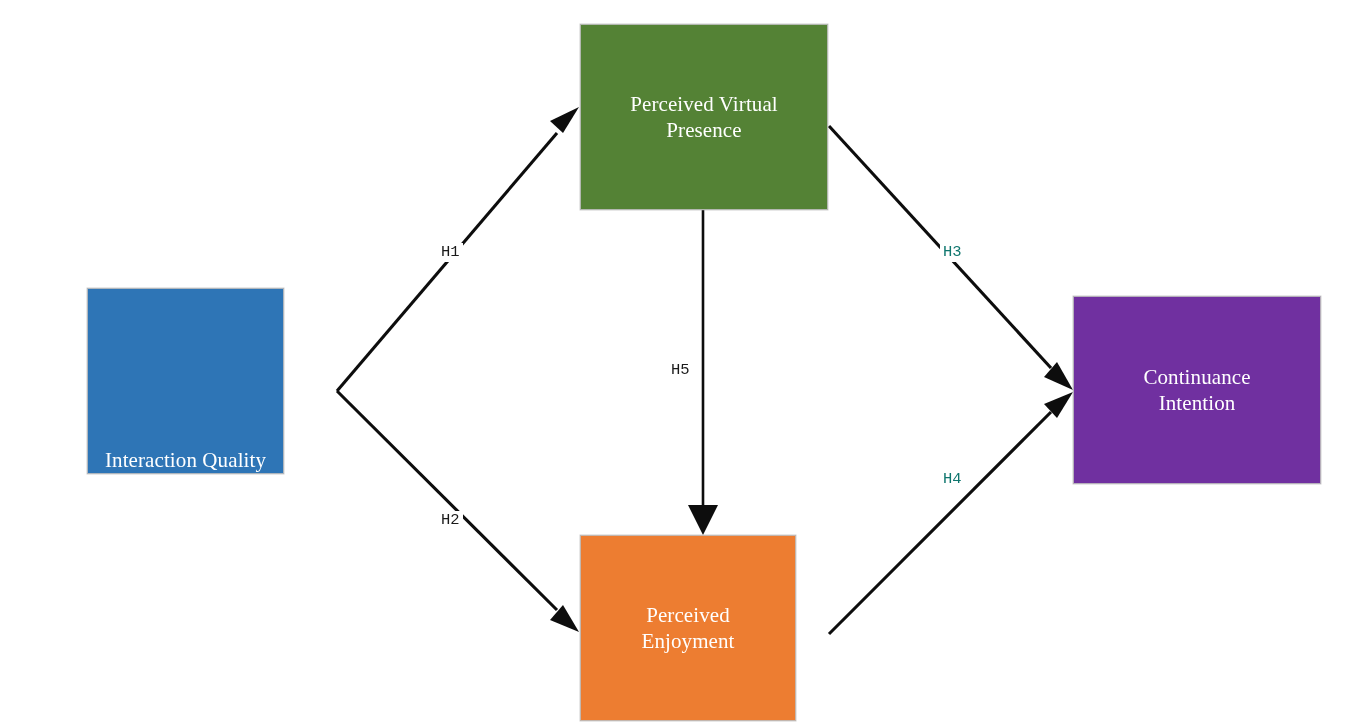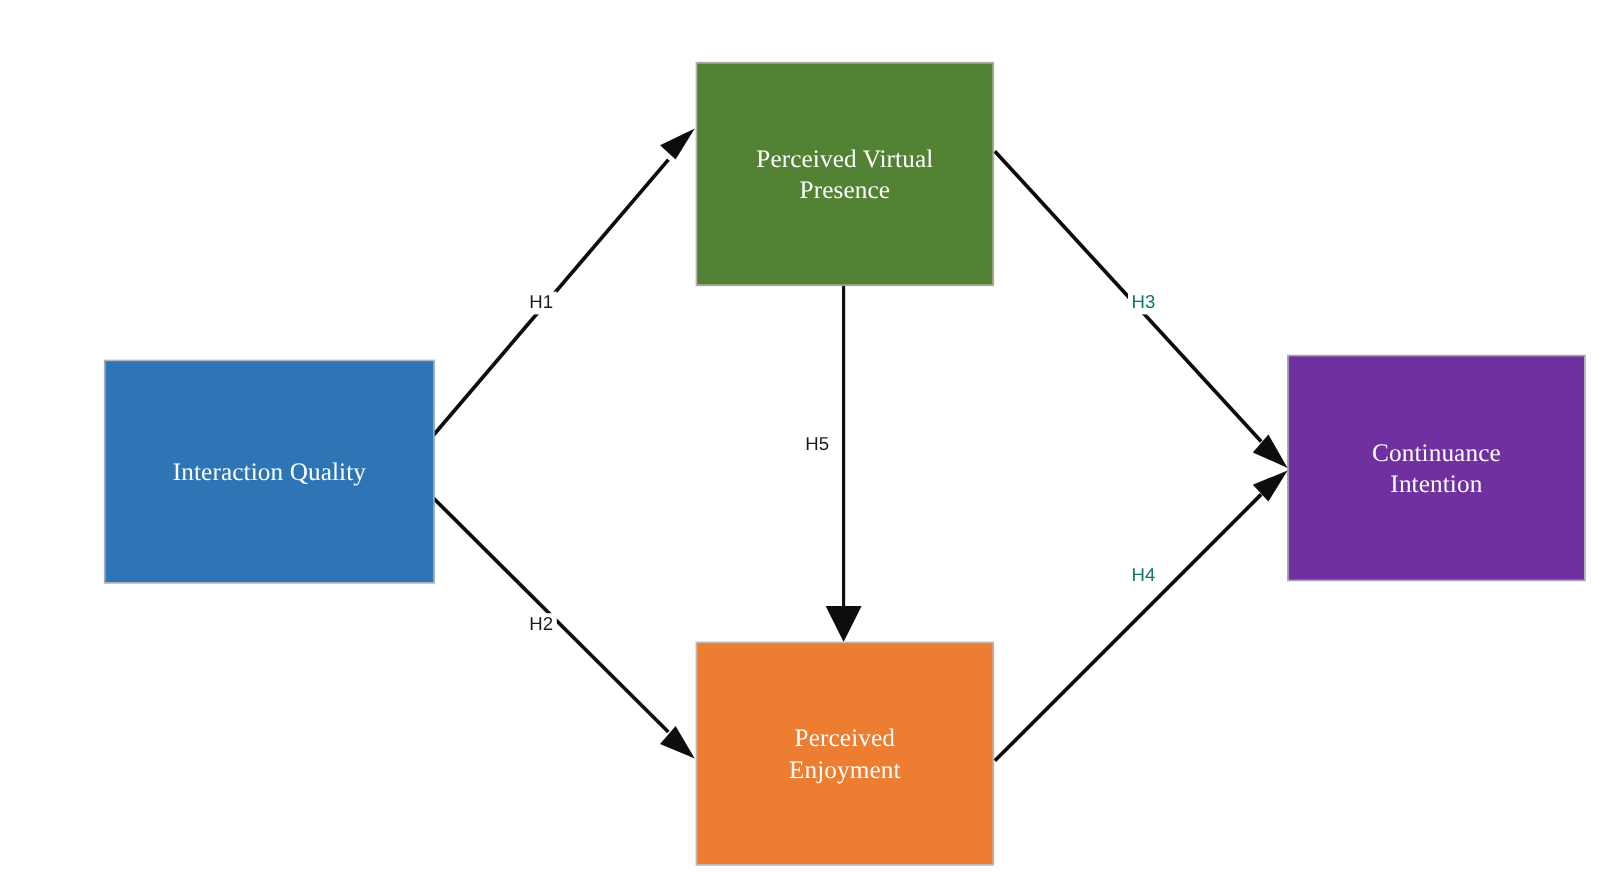--- a/index.html
+++ b/index.html
@@ -33,27 +33,27 @@
     border: 1px solid rgba(190,190,190,0.9);
     box-shadow: 0 0 0 0.5px rgba(170,170,170,0.55);
     user-select: none;
   }
   .node .node-label {
     padding: 0 10px;
     display: block;
     white-space: pre-line;
   }
   #node-interaction-quality {
-    left: 87px;  top: 300px;  width: 275px;  height: 186px;
+    left: 87px;  top: 288px;  width: 197px;  height: 186px; align-items: flex-end;
   }
   #node-perceived-virtual-presence {
-    left: 580px; top: 24px;   width: 248px;  height: 186px; margin-top: 28px;
+    left: 580px; top: 24px;   width: 248px;  height: 186px;
   }
   #node-perceived-enjoyment {
-    left: 580px; top: 535px;  width: 248px;  height: 186px;
+    left: 580px; top: 535px;  width: 216px;  height: 186px;
   }
   #node-continuance-intention {
     left: 1073px; top: 296px; width: 248px;  height: 188px;
   }
 
   #edges {
     position: absolute;
     left: 0; top: 0;
     width: 1351px;
     height: 727px;
@@ -67,21 +67,21 @@
   .edge-line.thin {
     stroke-width: 2.6;
   }
   .edge-head {
     fill: #0d0d0d;
     stroke: none;
   }
 
   .edge-label {
     position: absolute;
-    font-family: Liberation Sans, sans-serif;
+    font-family: Liberation Mono, monospace;
     font-size: 15.5px;
     color: #1a1a1a;
     background: #ffffff;
     padding: 1px 3px;
     white-space: nowrap;
     user-select: none;
     line-height: 1.1;
   }
   .edge-label.accent {
     color: #0f766e;

